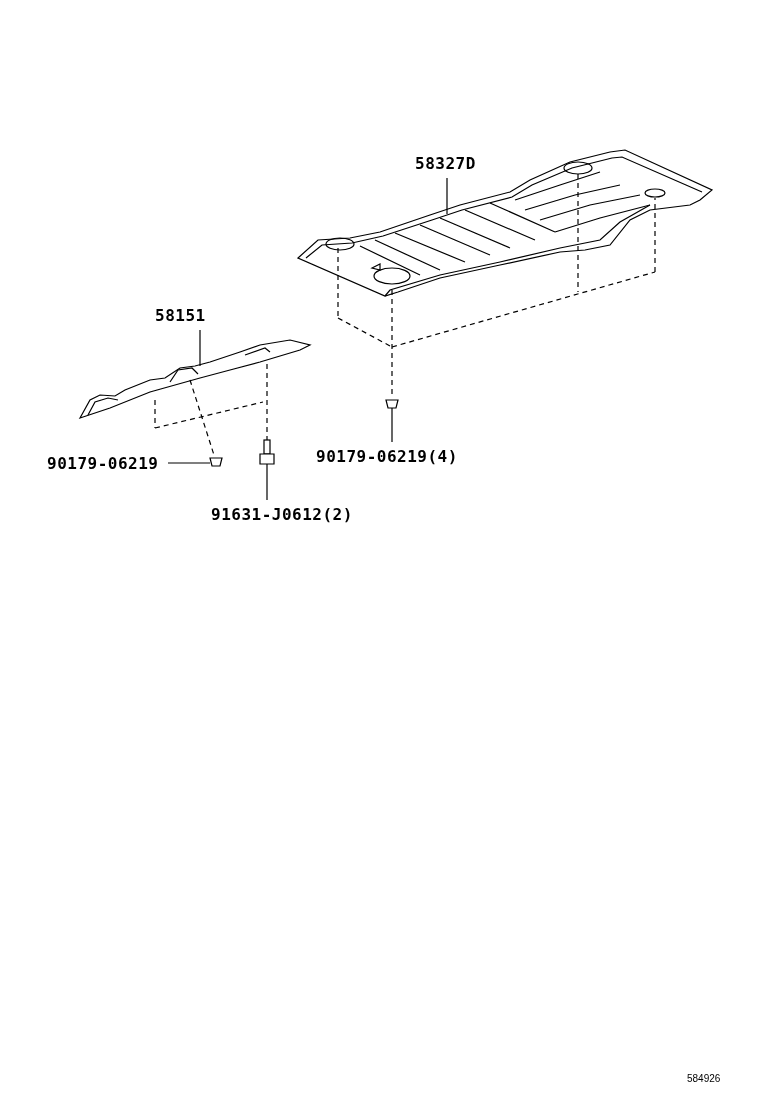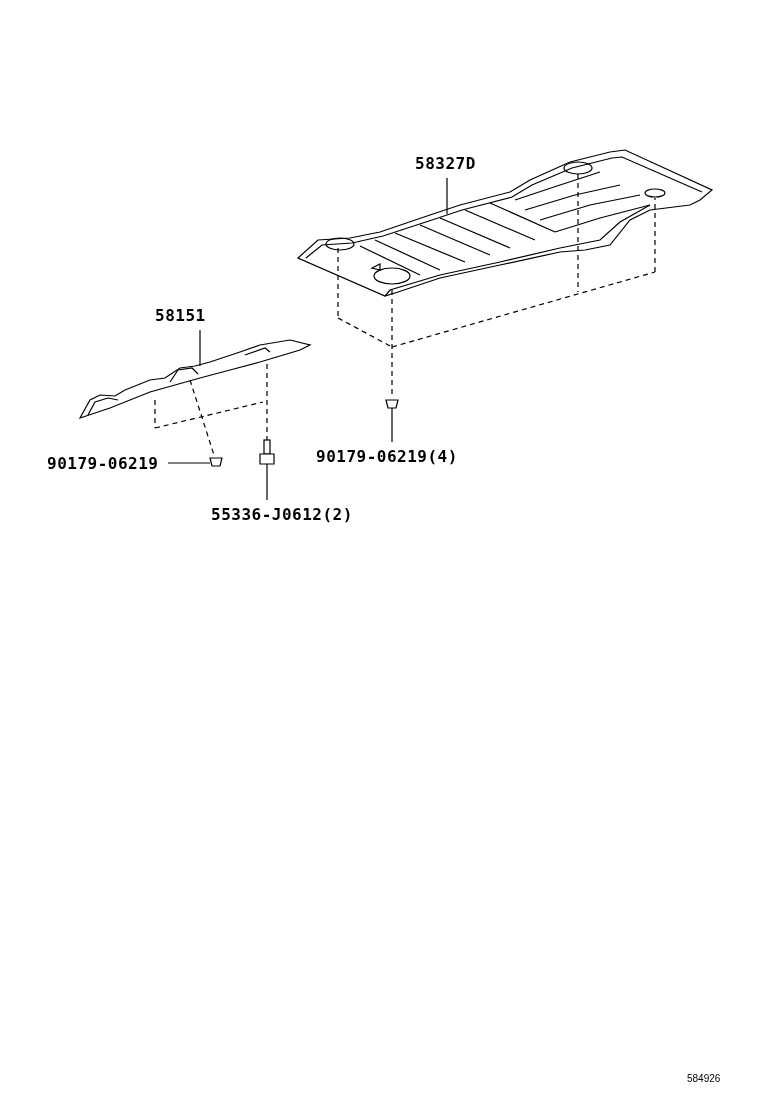--- a/index.html
+++ b/index.html
@@ -65,15 +65,15 @@
   <g stroke="#000" stroke-width="1.2" fill="#fff">
     <rect x="264" y="440" width="6" height="14"></rect>
     <path d="M260,454 L274,454 L274,464 L260,464 Z"></path>
     <line x1="267" y1="464" x2="267" y2="500"></line>
   </g>
 </svg>
 
 <div class="lbl big" style="left:415px; top:154px;">58327D</div>
 <div class="lbl big" style="left:155px; top:306px;">58151</div>
 <div class="lbl" style="left:47px; top:454px;">90179-06219</div>
-<div class="lbl" style="left:211px; top:505px;">55336-J0612(2)</div>
+<div class="lbl" style="left:211px; top:505px;">91631-J0612(2)</div>
 <div class="lbl" style="left:316px; top:447px;">90179-06219(4)</div>
 <div class="ref" style="left:687px; top:1073px;">584926</div>
 
 </body></html>

